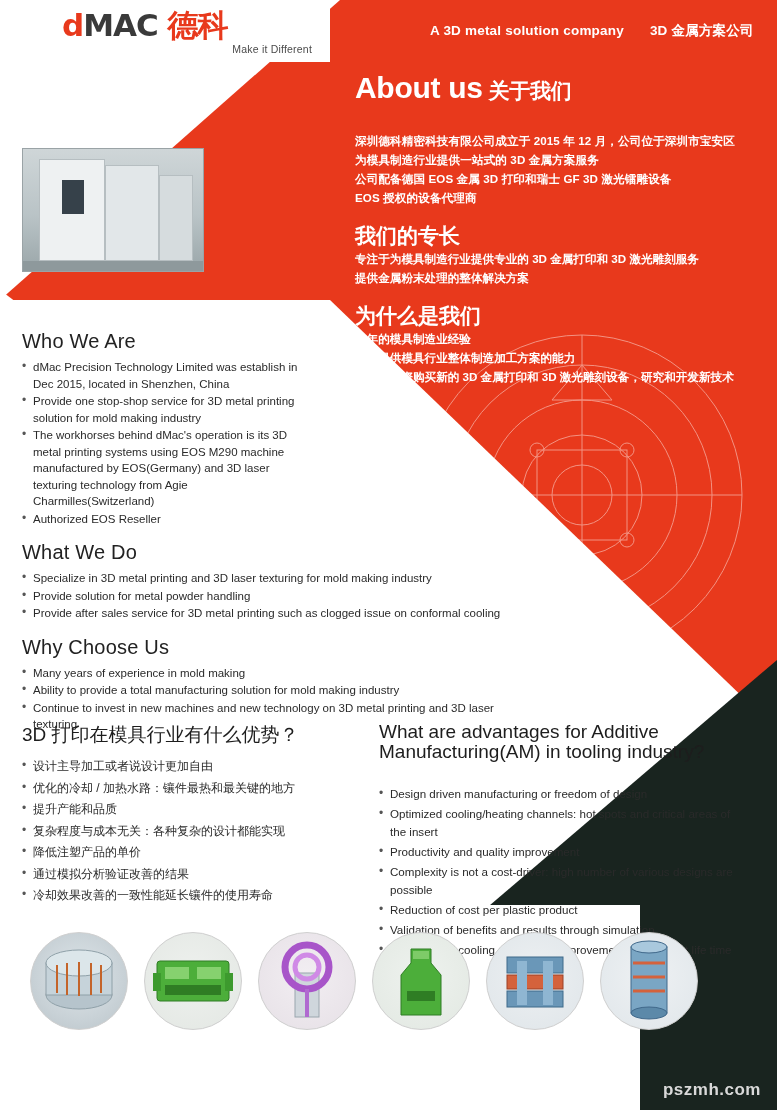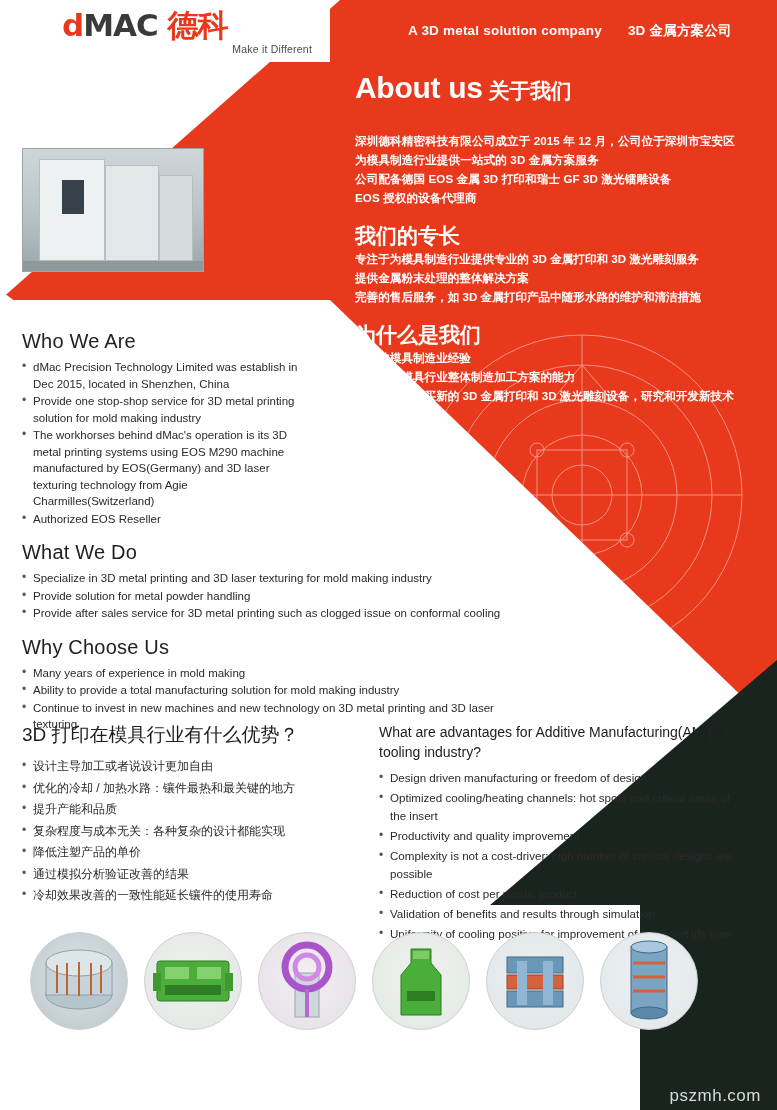--- a/index.html
+++ b/index.html
@@ -54,21 +54,21 @@
     line-height:34px;
   }
   .logo-main .d{color:#e8391c;}
   .logo-cn{font-size:31px;font-weight:bold;color:#e8391c;}
   .logo-tag{
     font-size:10.5px;color:#4a4a4a;text-align:right;margin-top:1px;
     letter-spacing:.2px;
   }
 
   .top-tagline{
-    position:absolute;left:408px;top:22px;
+    position:absolute;left:430px;top:22px;
     color:#ffffff;font-size:13.5px;font-weight:bold;letter-spacing:.2px;
   }
   .top-tagline span.cn{margin-left:22px;}
 
   
   .machine{
     position:absolute;left:22px;top:148px;width:180px;height:122px;
     background:linear-gradient(180deg,#cfd6d8 0%, #b9c3c6 55%, #9aa6a9 100%);
     border:1px solid #9aa3a6;
     overflow:hidden;
@@ -113,21 +113,21 @@
   }
   .blk{margin-bottom:14px;}
   .blk.w1{width:290px;}
   .blk.w2{width:500px;}
 
   
   .adv{position:absolute;left:22px;top:722px;width:735px;display:flex;gap:27px;}
   .adv-col{width:330px;}
   .adv-col.right{width:370px;}
   .h-adv-cn{font-size:19px;font-weight:normal;color:#1d1d1d;margin-bottom:9px;}
-  .h-adv-en{font-size:14px;color:#1d1d1d;line-height:20px;margin-bottom:7px;}
+  .h-adv-en{font-size:19px;color:#1d1d1d;line-height:20px;margin-bottom:23px;}
   .adv-col .bullets li{font-size:11.6px;line-height:18px;margin-bottom:2px;}
   .adv-col.left .bullets li{font-size:12px;line-height:19.5px;}
 
   
   .prods{
     position:absolute;left:30px;top:932px;width:710px;height:98px;
     display:flex;gap:16px;
   }
   .prod{
     width:96px;height:96px;border-radius:50%;
@@ -135,22 +135,23 @@
     background:#f4f4f4;
   }
   .p1{background:radial-gradient(circle at 50% 45%, #dfe6ea 0%, #c9d2d7 60%, #b9c3c8 100%);}
   .p2{background:radial-gradient(circle at 50% 45%, #eef1ee 0%, #e3e7e3 100%);}
   .p3{background:radial-gradient(circle at 50% 45%, #f2eef2 0%, #e6e0e6 100%);}
   .p4{background:radial-gradient(circle at 50% 45%, #eef2ee 0%, #e2e8e2 100%);}
   .p5{background:radial-gradient(circle at 50% 45%, #edf0f2 0%, #dfe5e9 100%);}
   .p6{background:radial-gradient(circle at 50% 45%, #eef1f3 0%, #e0e6ea 100%);}
 
   .watermark{
-    position:absolute;right:16px;bottom:4px;color:#d9d9d9;font-size:17px;
+    position:absolute;right:16px;bottom:10px;color:#d9d9d9;font-size:17px;
     letter-spacing:.5px;
+    font-weight:bold;
   }
 </style>
 </head>
 <body>
 
 <div class="page">
 
   <div class="red-shape"></div>
   <div class="white-cut"></div>
   <div class="white-logo-box"></div>
@@ -206,21 +207,20 @@
       <div>深圳德科精密科技有限公司成立于 2015 年 12 月，公司位于深圳市宝安区</div>
       <div>为模具制造行业提供一站式的 3D 金属方案服务</div>
       <div>公司配备德国 EOS 金属 3D 打印和瑞士 GF  3D 激光镭雕设备</div>
       <div>EOS 授权的设备代理商</div>
     </div>
 
     <div class="h-cn">我们的专长</div>
     <div class="rp2">
       <div>专注于为模具制造行业提供专业的 3D 金属打印和 3D 激光雕刻服务</div>
       <div>提供金属粉末处理的整体解决方案</div>
-      <div>完善的售后服务，如 3D 金属打印产品中随形水路的维护和清洁措施</div>
     </div>
 
     <div class="h-cn">为什么是我们</div>
     <div class="rp2">
       <div>多年的模具制造业经验</div>
       <div>具备提供模具行业整体制造加工方案的能力</div>
       <div>持续的投资购买新的 3D 金属打印和 3D 激光雕刻设备，研究和开发新技术</div>
     </div>
   </div>
 

